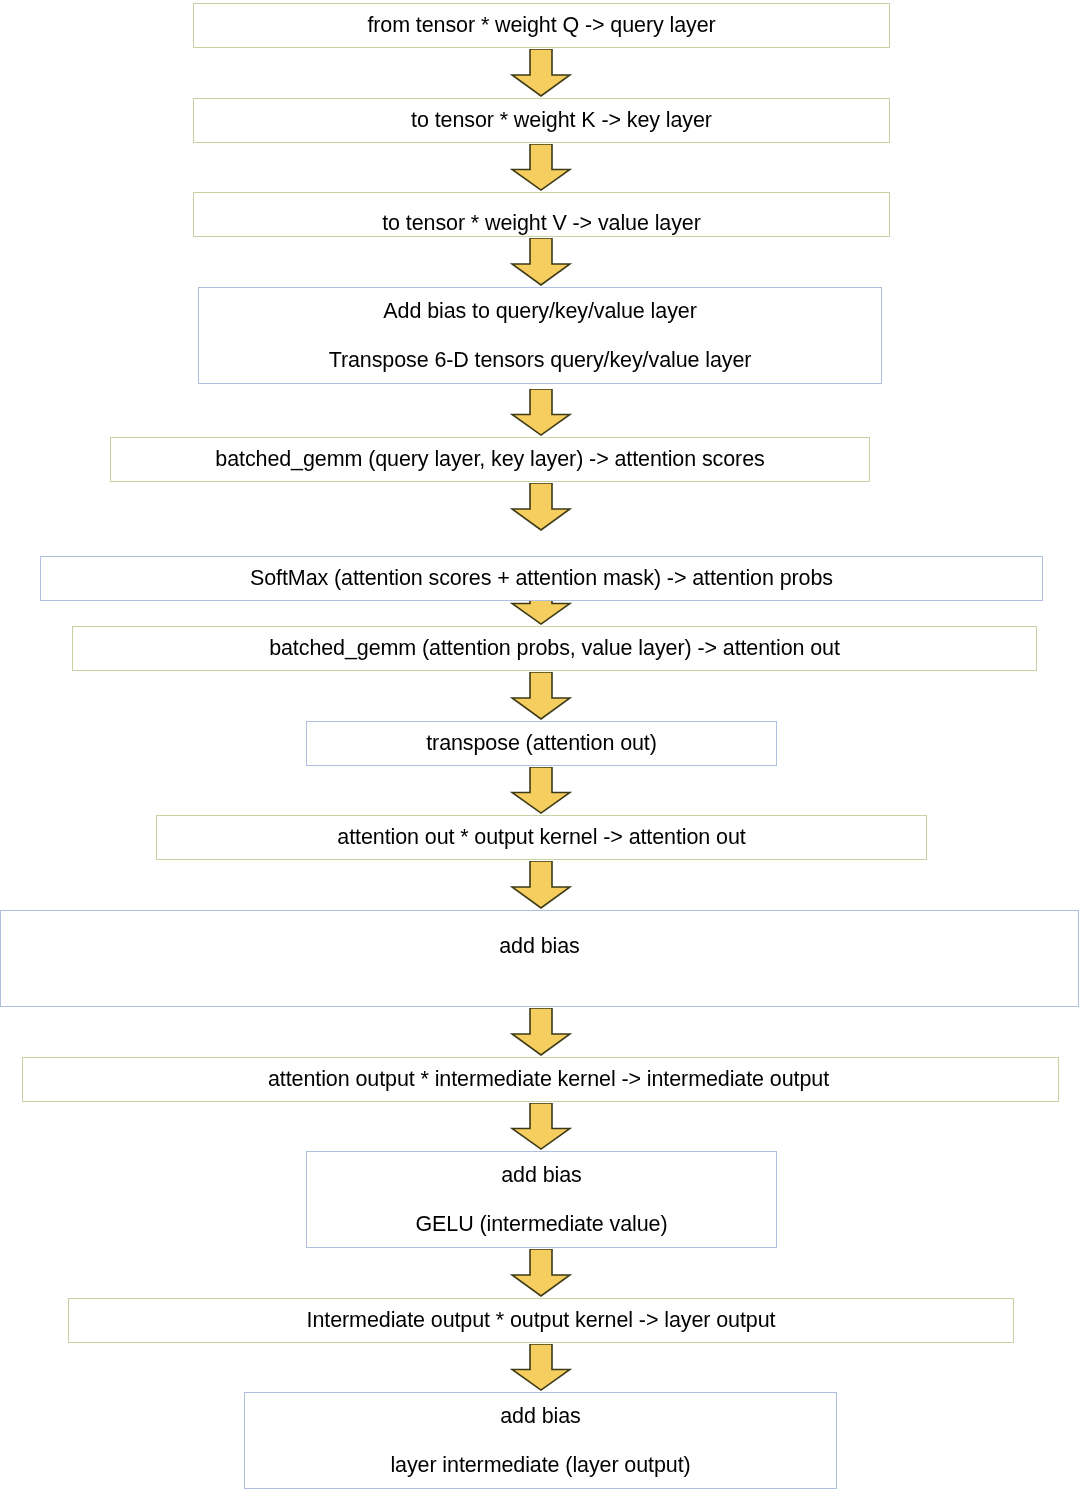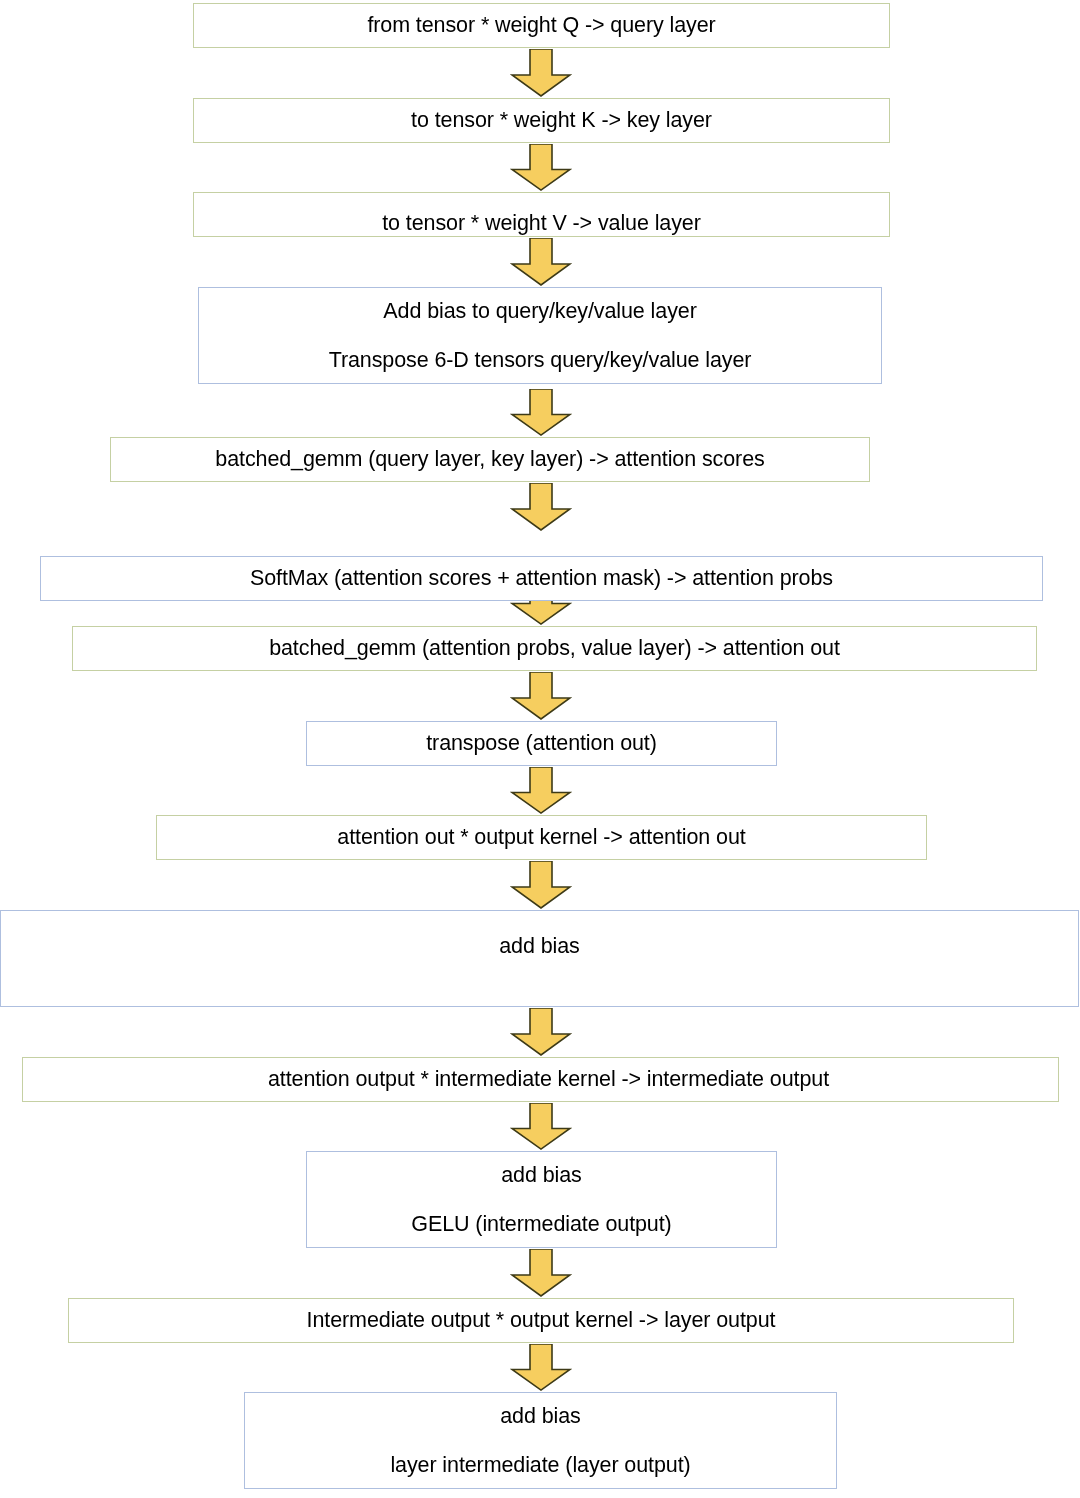--- a/index.html
+++ b/index.html
@@ -158,21 +158,21 @@
       <span class="line">attention out * output kernel -&gt; attention out</span>
     </div>
     <div class="node blue two-line" style="left: 0px; top: 910px; width: 1079px; height: 97px;">
       <span class="line">add bias</span>
     </div>
     <div class="node green" style="left: 22px; top: 1057px; width: 1037px; height: 45px; padding-left: 16px;">
       <span class="line">attention output * intermediate kernel -&gt; intermediate output</span>
     </div>
     <div class="node blue two-line" style="left: 306px; top: 1151px; width: 471px; height: 97px;">
       <span class="line">add bias</span>
-      <span class="line">GELU (intermediate output)</span>
+      <span class="line">GELU (intermediate value)</span>
     </div>
     <div class="node green" style="left: 68px; top: 1298px; width: 946px; height: 45px;">
       <span class="line">Intermediate output * output kernel -&gt; layer output</span>
     </div>
     <div class="node blue two-line" style="left: 244px; top: 1392px; width: 593px; height: 97px;">
       <span class="line">add bias</span>
       <span class="line">layer intermediate (layer output)</span>
     </div>
   </div>
 

